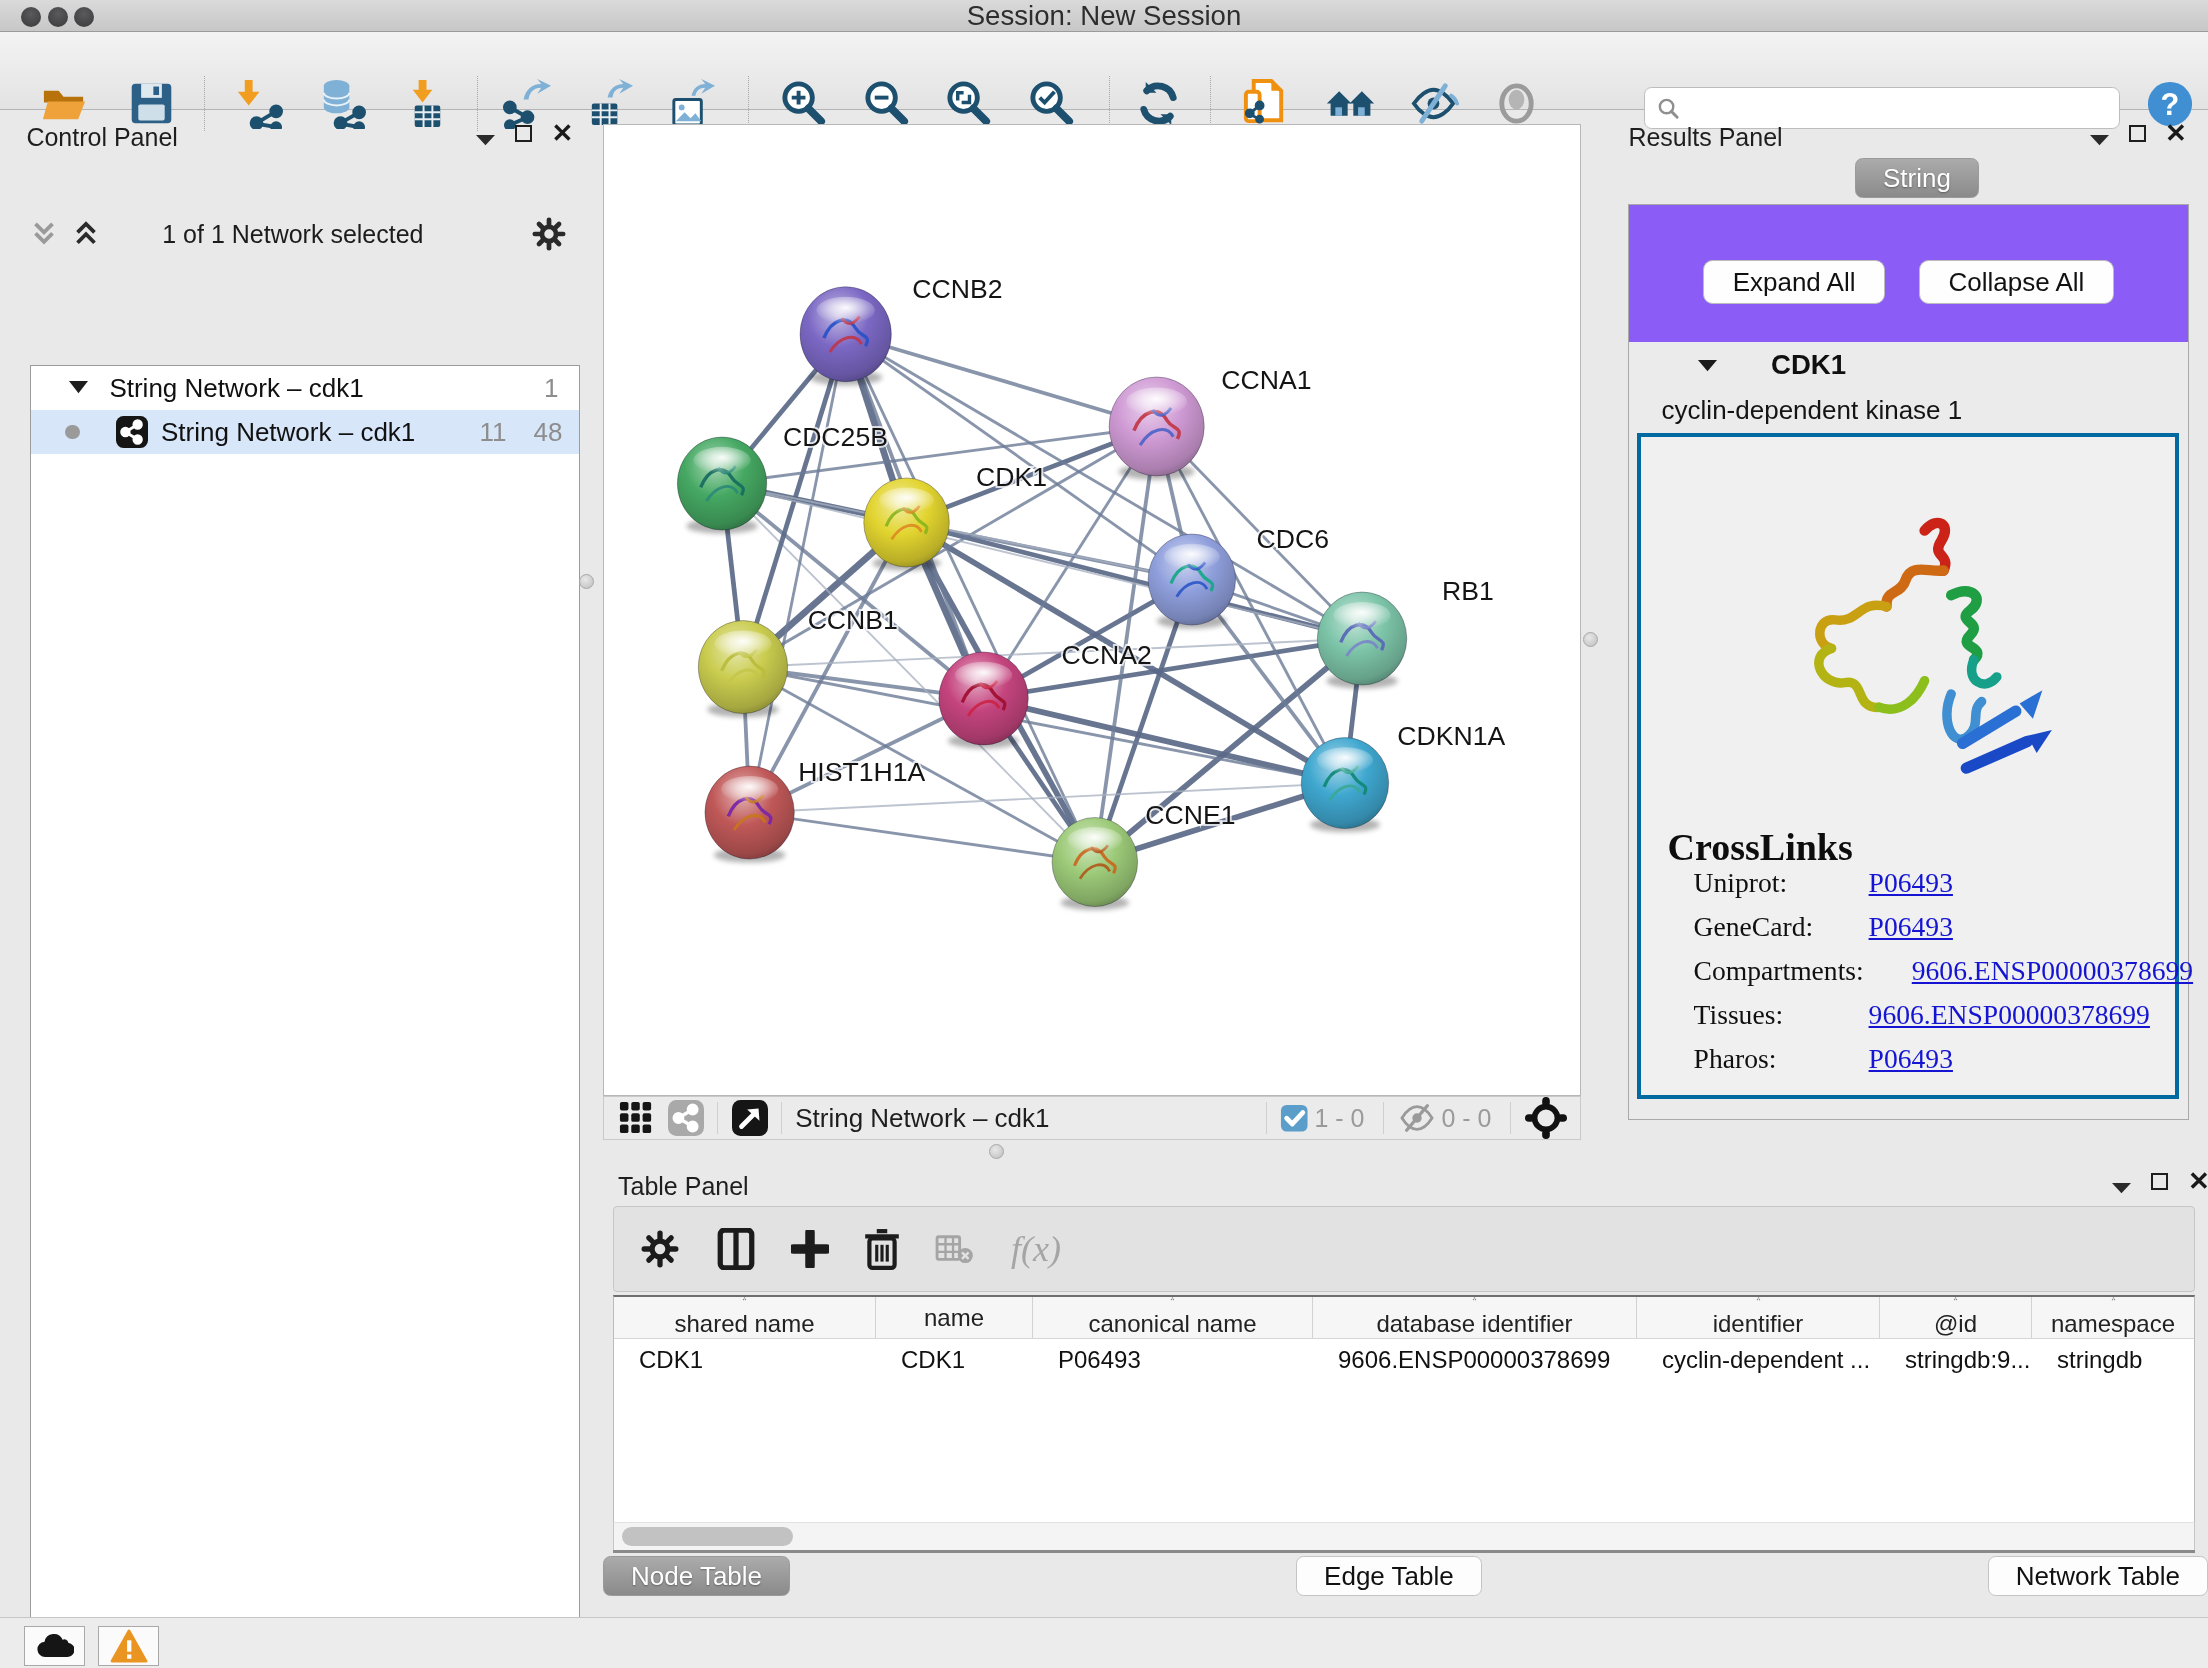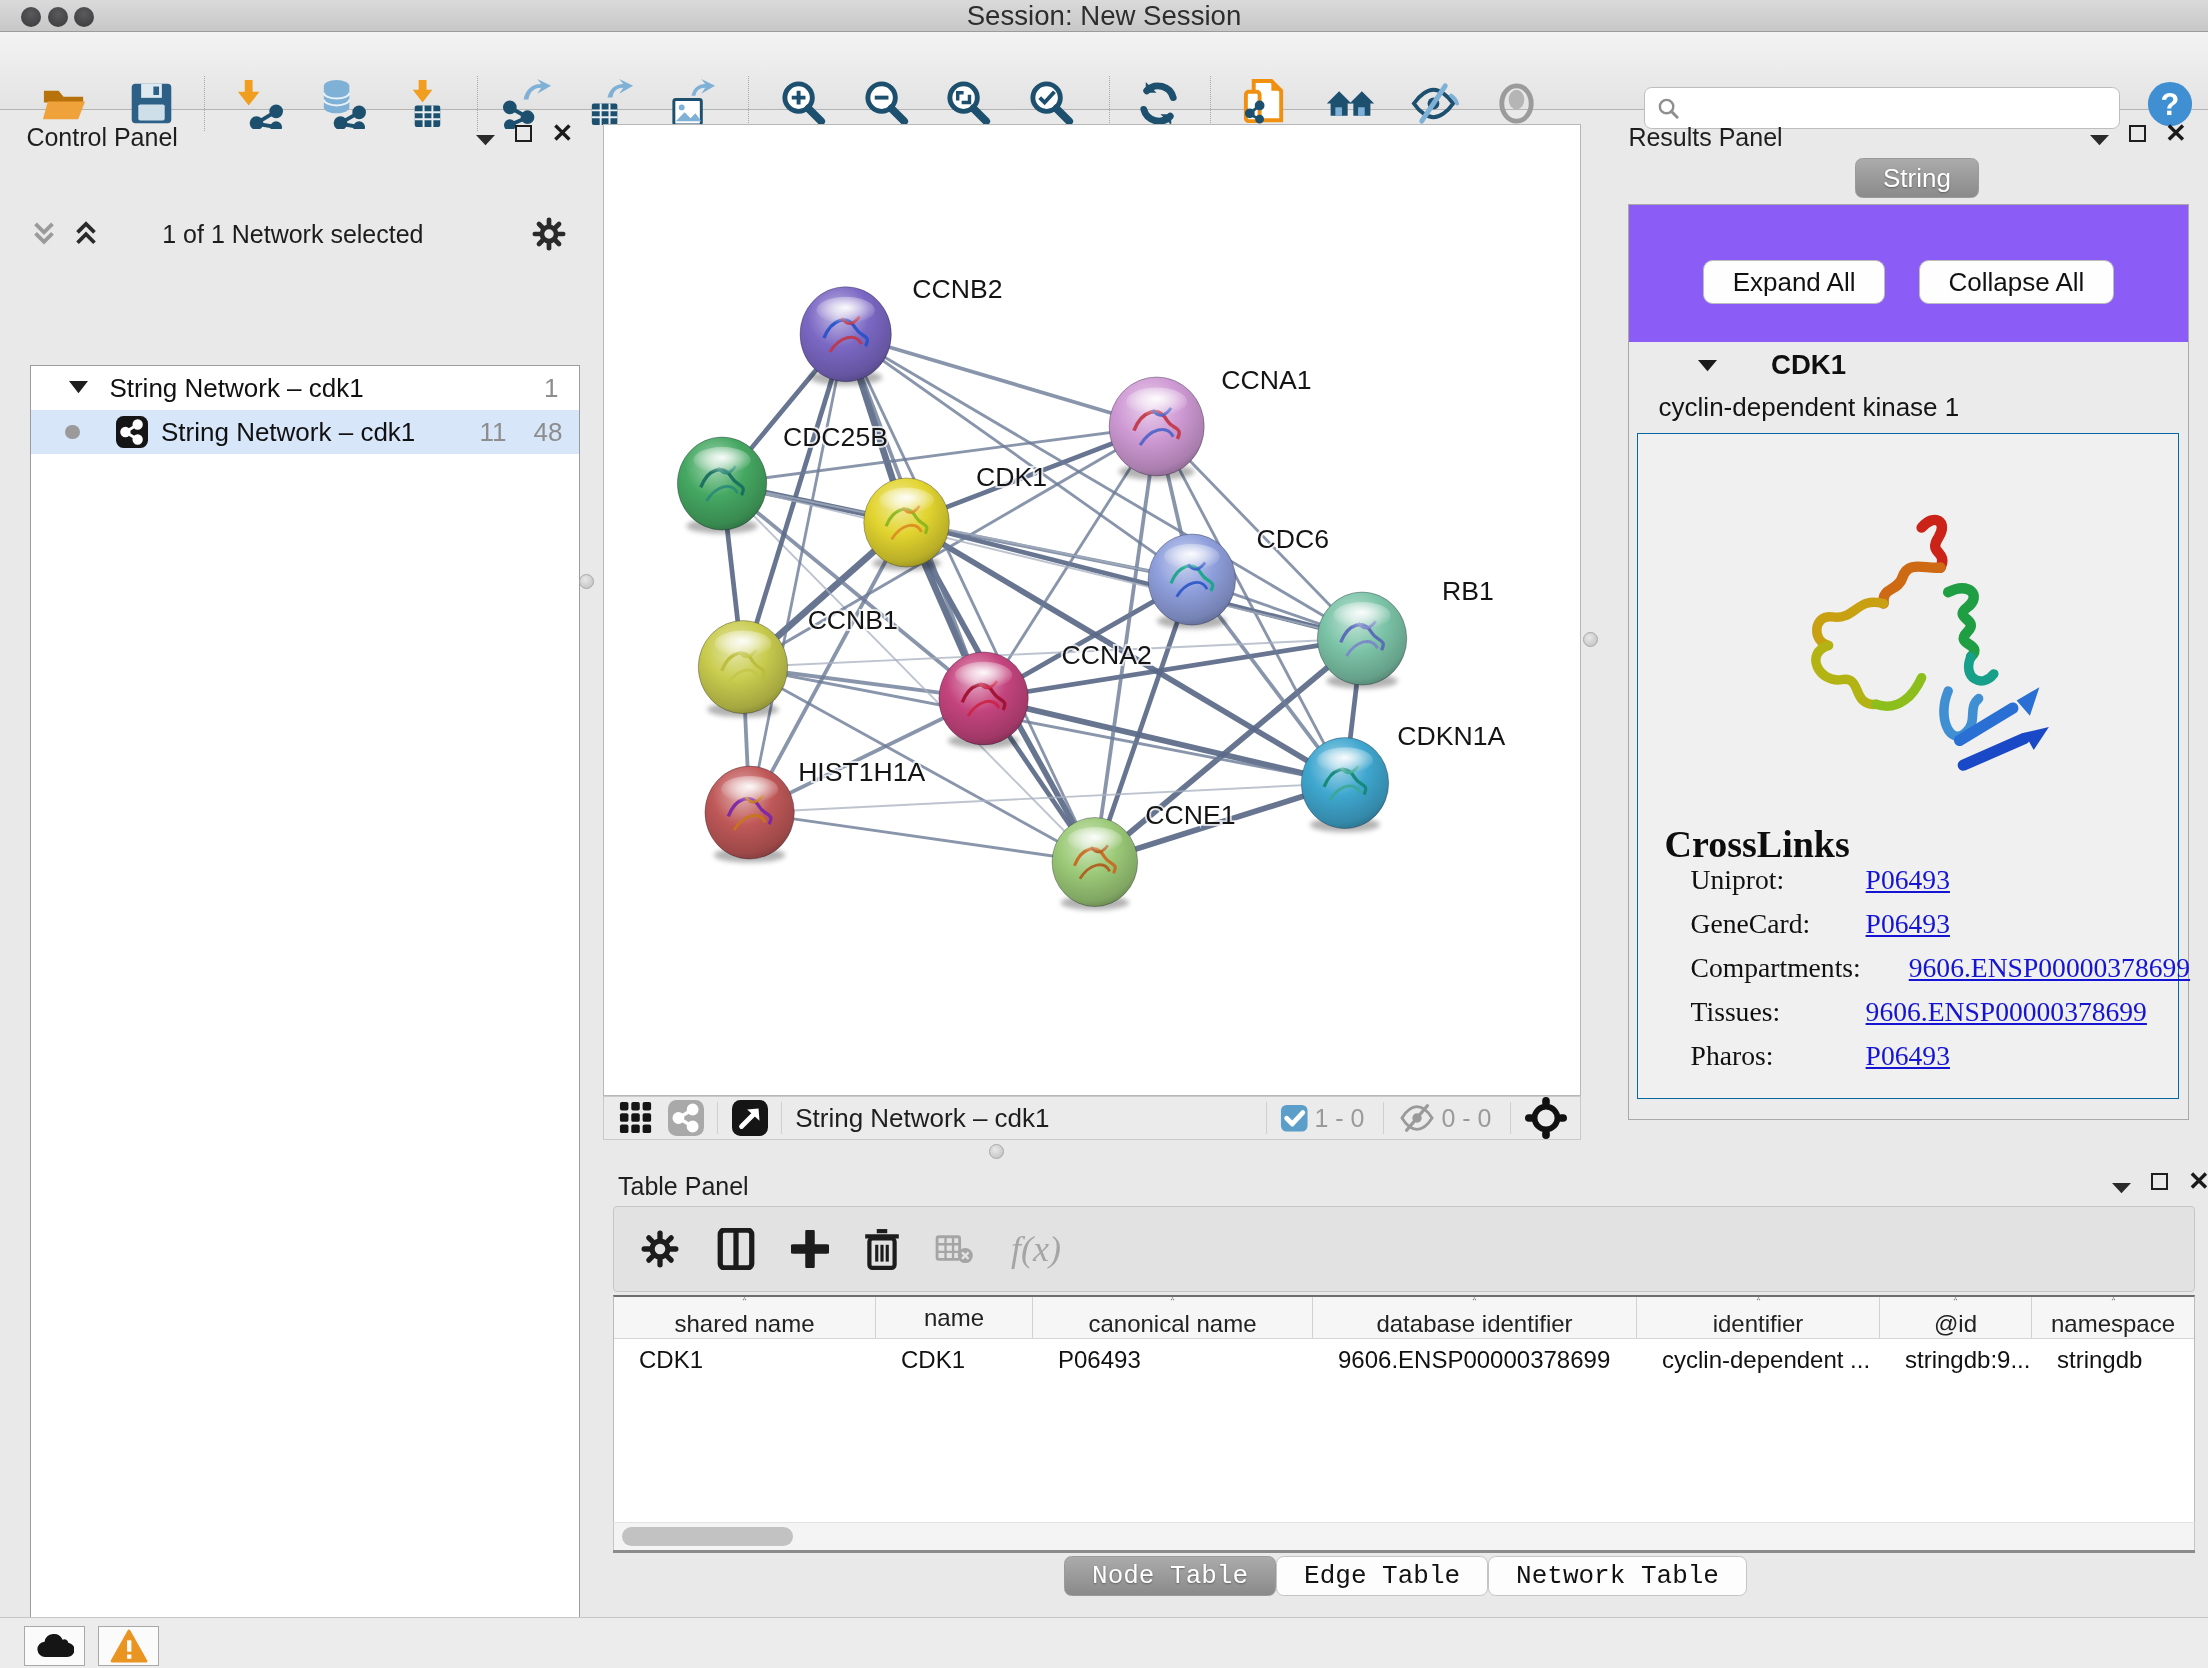--- a/index.html
+++ b/index.html
@@ -32,21 +32,21 @@
   #network-footer { left:603px; top:1096px; width:978px; height:44px; background:#ebebeb; border:1px solid #c9c9c9; display:flex; align-items:center; }
   .vsep { width:0; height:32px; border-left:1.9px solid #cfcfcf; margin:0 13.3px; }
   .footer-count { font-size:25px; color:#9a9a9a; margin:0 5.7px; }
 
   .splitter-dot { width:15px; height:15px; border-radius:50%; background:radial-gradient(circle at 40% 35%, #e8e8e8, #bdbdbd); border:1px solid #a8a8a8; }
 
   
   #results-card1 { left:1628px; top:204px; width:561px; height:139px; border:1.9px solid #a9a9a9; background:#8b5cf6; }
   #results-card2 { left:1628px; top:342px; width:561px; height:778px; border:1.9px solid #a9a9a9; border-top:none; background:#ebebeb; }
   .rbtn { height:44px; padding:0 28.5px; background:#fefefe; border:1.9px solid #bcbcbc; border-radius:9.5px; font-size:26px; color:#111; display:flex; align-items:center; }
-  #results-inner { left:7.6px; top:91px; width:542px; height:666px; background:#f0f0f0; border:1px solid #0369a1; }
+  #results-inner { left:7.6px; top:91px; width:542px; height:666px; background:#f0f0f0; border:4px solid #0369a1; }
   .serif { font-family:"Liberation Serif", serif; }
   .xl-label { font-size:27.6px; color:#101010; }
   .xl-link { font-size:27.6px; color:#1414d2; text-decoration:underline; }
 
   
   #table-toolbar { left:613px; top:1206px; width:1582px; height:86px; background:#e2e2e2; border:1px solid #c6c6c6; border-radius:3.8px; display:flex; align-items:center; }
   #table-grid { left:613px; top:1295px; width:1582px; height:255px; background:#fff; border-top:2.9px solid #6e6e6e; border-left:1px solid #bbb; border-right:1px solid #bbb; overflow:hidden; }
   #table-header { display:flex; height:42px; background:#f6f6f6; border-bottom:1px solid #d6d6d6; }
   .th { display:flex; align-items:center; justify-content:center; font-size:24px; color:#222; border-right:1px solid #d2d2d2; gap:9.5px; overflow:hidden; white-space:nowrap;flex-direction:column; }
   #table-row { display:flex; height:42px; }
@@ -782,21 +782,21 @@
       <div class="td" style="width: 243px; flex: 0 0 243px;">cyclin-dependent ...</div>
       <div class="td" style="width: 152px; flex: 0 0 152px;">stringdb:9...</div>
       <div class="td" style="width: 163px; flex: 0 0 163px;">stringdb</div>
     </div>
 </div>
 <div id="hscroll" class="abs">
     <div id="hscroll-thumb" class="abs"></div>
   </div>
 <div id="table-bottom-line" class="abs"></div>
 
-<div class="abs" style="left:603px; top:1556px; width:1605px; display:flex; justify-content:center;font-family:Liberation Mono, monospace;">
+<div class="abs" style="left:603px; top:1556px; width:1605px; display:flex; justify-content:space-between;">
   <div class="tab active">Node Table</div>
   <div class="tab">Edge Table</div>
   <div class="tab">Network Table</div>
 </div>
 
 <div id="status-bar" class="abs">
   <div class="sbtn abs" style="left:24px; top:7.6px;">
     <svg width="38" height="27" viewBox="0 0 40 28">
         <path d="M10 26a8 8 0 0 1-1-16a10 10 0 0 1 19-2a4 4 0 0 1 6 3a7 7 0 0 1-2 15z" fill="#151515"></path>
       </svg>

